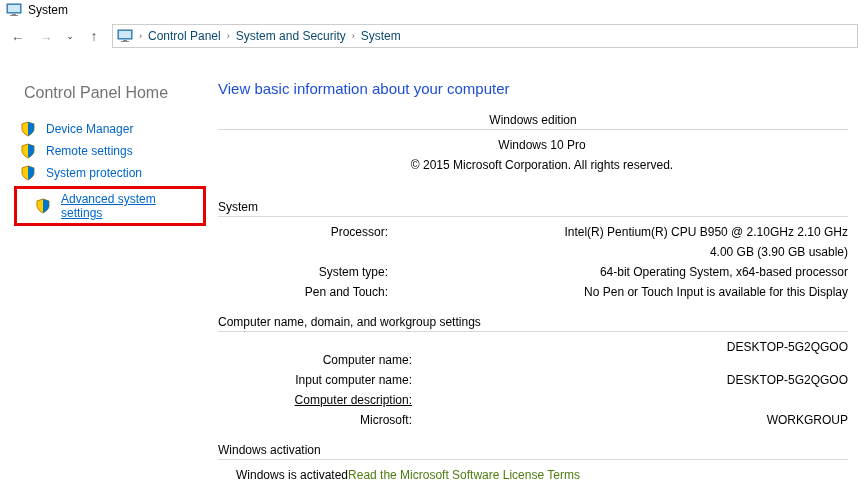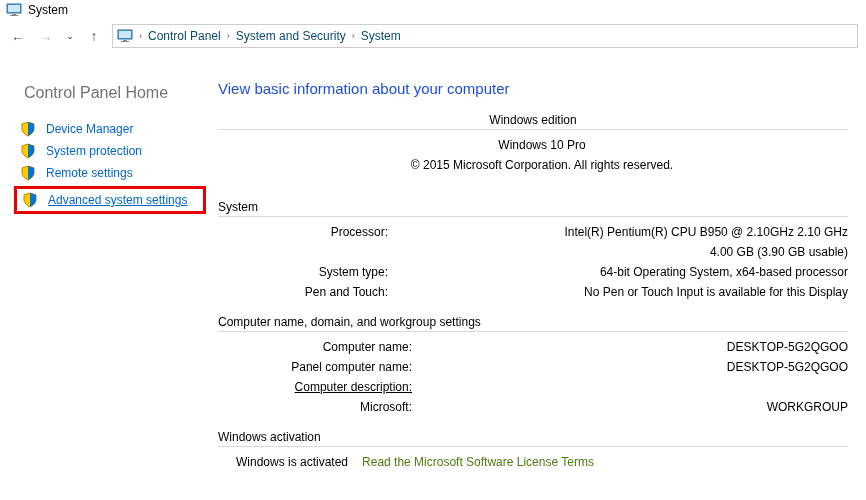--- a/index.html
+++ b/index.html
@@ -74,21 +74,21 @@
     display: flex;
     align-items: center;
     gap: 10px;
     color: #0066cc;
     padding: 3px 6px;
     cursor: pointer;
   }
   .side-link span.txt { color: #0066cc; }
   .side-link.highlight {
     border: 3px solid #e60000;
-    padding: 3px 5px;
+    padding: 3px 18px;
     margin: 2px 0;
   }
   .side-link.highlight span.txt { text-decoration: underline; }
   .shield-icon {
     width: 16px; height: 16px;
     flex-shrink: 0;
   }
   .main {
     flex: 1;
     padding-left: 12px;
@@ -129,21 +129,20 @@
   .prop-val {
     flex: 1;
   }
   .link-blue {
     color: #4d7c0f;
     cursor: pointer;
   }
   .activation-row {
     padding-left: 18px;
     display: flex;
-    gap: 14px;
   }
 </style>
 </head>
 <body>
 
 <div class="titlebar">
   <svg class="sys-icon" viewBox="0 0 16 16">
     <rect x="1" y="2" width="14" height="9" fill="#4aa3df" stroke="#2a6fa0"></rect>
     <rect x="2" y="3" width="12" height="7" fill="#cfe8f7"></rect>
     <rect x="6" y="12" width="4" height="1" fill="#888"></rect>
@@ -198,29 +197,29 @@
         <path d="M8 1 L14 3 V8 C14 12 8 15 8 15 V1 Z" fill="#0077cc"></path>
       </svg>
       <span class="txt">Device Manager</span>
     </div>
 
     <div class="side-link">
       <svg class="shield-icon" viewBox="0 0 16 16">
         <path d="M8 1 L14 3 V8 C14 12 8 15 8 15 C8 15 2 12 2 8 V3 Z" fill="#ffcc00" stroke="#c08000"></path>
         <path d="M8 1 L14 3 V8 C14 12 8 15 8 15 V1 Z" fill="#0077cc"></path>
       </svg>
+      <span class="txt">Remote settings</span>
+    </div>
+
+    <div class="side-link">
+      <svg class="shield-icon" viewBox="0 0 16 16">
+        <path d="M8 1 L14 3 V8 C14 12 8 15 8 15 C8 15 2 12 2 8 V3 Z" fill="#ffcc00" stroke="#c08000"></path>
+        <path d="M8 1 L14 3 V8 C14 12 8 15 8 15 V1 Z" fill="#0077cc"></path>
+      </svg>
       <span class="txt">System protection</span>
-    </div>
-
-    <div class="side-link">
-      <svg class="shield-icon" viewBox="0 0 16 16">
-        <path d="M8 1 L14 3 V8 C14 12 8 15 8 15 C8 15 2 12 2 8 V3 Z" fill="#ffcc00" stroke="#c08000"></path>
-        <path d="M8 1 L14 3 V8 C14 12 8 15 8 15 V1 Z" fill="#0077cc"></path>
-      </svg>
-      <span class="txt">Remote settings</span>
     </div>
 
     <div class="side-link highlight">
       <svg class="shield-icon" viewBox="0 0 16 16">
         <path d="M8 1 L14 3 V8 C14 12 8 15 8 15 C8 15 2 12 2 8 V3 Z" fill="#ffcc00" stroke="#c08000"></path>
         <path d="M8 1 L14 3 V8 C14 12 8 15 8 15 V1 Z" fill="#0077cc"></path>
       </svg>
       <span class="txt">Advanced system settings</span>
     </div>
   </div>
@@ -249,25 +248,25 @@
       </div>
       <div class="prop-row">
         <div class="prop-label">Pen and Touch:</div>
         <div class="prop-val">No Pen or Touch Input is available for this Display</div>
       </div>
     </div>
 
     <div class="section">
       <div class="section-header">Computer name, domain, and workgroup settings</div>
       <div class="prop-row">
-        <div class="prop-label prop-val-cname" style="width:176px;">Computer name:</div>
+        <div class="prop-label prop-val-cname" style="width:176px;margin-top:13px;">Computer name:</div>
         <div class="prop-val">DESKTOP-5G2QGOO</div>
       </div>
       <div class="prop-row">
-        <div class="prop-label prop-val-cname" style="width:176px;">Panel computer name:</div>
+        <div class="prop-label prop-val-cname" style="width:176px;">Input computer name:</div>
         <div class="prop-val">DESKTOP-5G2QGOO</div>
       </div>
       <div class="prop-row">
         <div class="prop-label prop-val-cname" style="width:176px;text-decoration:underline;">Computer description:</div>
         <div class="prop-val"></div>
       </div>
       <div class="prop-row">
         <div class="prop-label prop-val-cname" style="width:176px;">Microsoft:</div>
         <div class="prop-val">WORKGROUP</div>
       </div>

